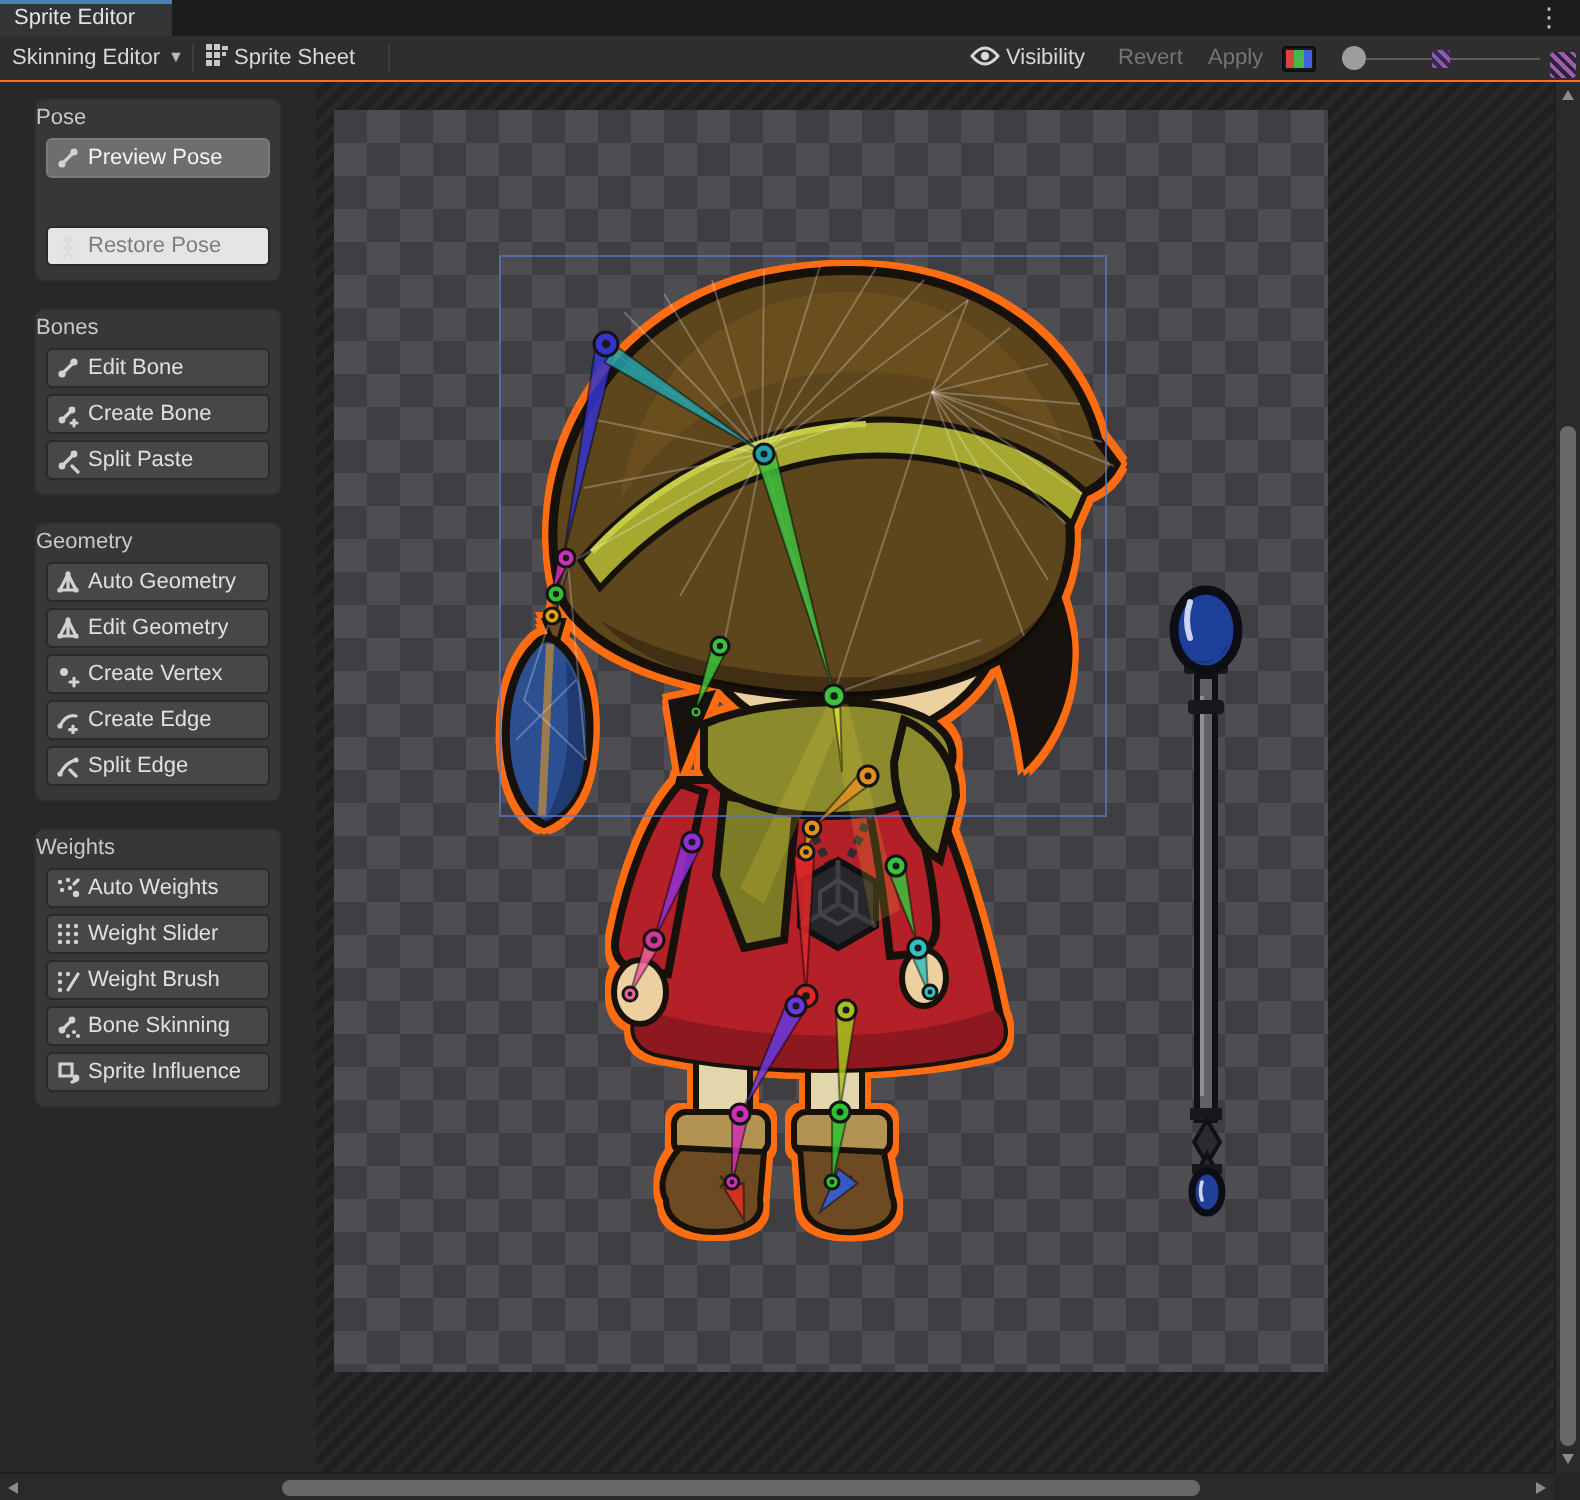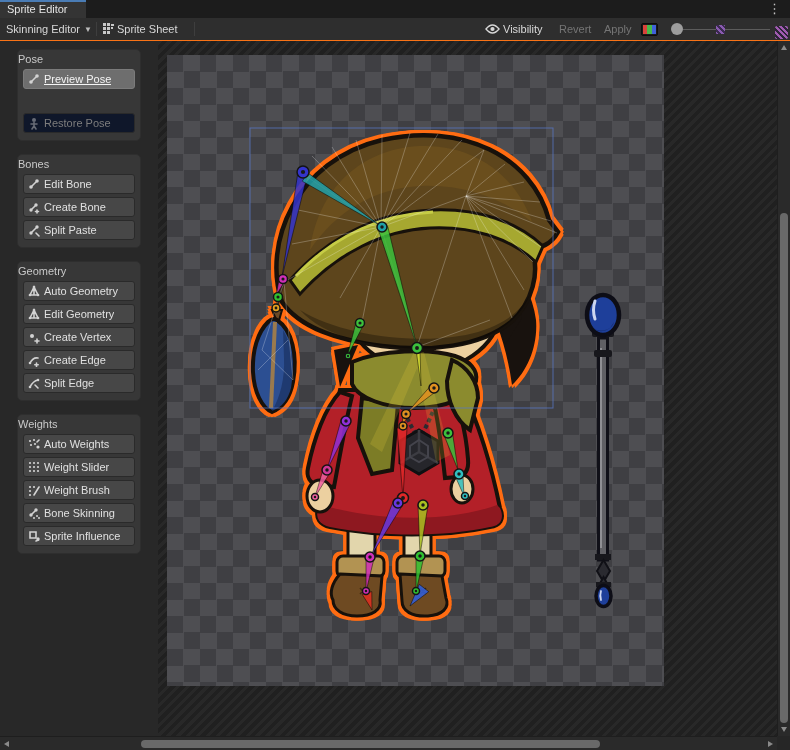--- a/index.html
+++ b/index.html
@@ -32,22 +32,22 @@
 
   
   .left-col{position:absolute;left:0;top:41px;width:158px;bottom:14px;background:#282828;
     box-sizing:border-box;padding-top:8px;z-index:3;}
   .panel{width:124px;margin:0 auto 13px;background:#373737;border:1px solid #2e2e2e;
     border-radius:5px;padding-bottom:4px;box-sizing:border-box;}
   .panel-title{text-align:left;color:#c9c9c9;padding:3px 0 4px;}
   .tool-btn{display:flex;align-items:center;gap:4px;height:20px;margin:0 5px 3px;background:#474747;
     border:1px solid #2a2a2a;border-radius:3px;padding:0 4px;color:#e0e0e0;cursor:default;box-sizing:border-box;}
   .tool-btn svg{flex:0 0 auto;}
-  .tool-btn.active{background:#6e6e6e;border-color:#7b7b7b;color:#f4f4f4;text-decoration:underline;}
-  .tool-btn.disabled{background:#0f172a;color:#7d7d7d;margin-top:24px;}
+  .tool-btn.active{background:#6e6e6e;border-color:#7b7b7b;color:#f4f4f4;}
+  .tool-btn.disabled{background:#e5e5e5;color:#7d7d7d;margin-top:24px;}
   .tool-btn.disabled svg{opacity:.45;}
   .tool-btn span{overflow:hidden;white-space:nowrap;}
 
   
   .canvas{position:absolute;left:158px;top:41px;right:13px;bottom:14px;overflow:hidden;
     background:#242424 repeating-linear-gradient(135deg,rgba(255,255,255,.02) 0 3px,rgba(0,0,0,.12) 3px 7px);}
   .checker{position:absolute;left:9px;top:14px;width:497px;height:631px;
     background-color:#3f3f43;
     background-image:conic-gradient(#4e4e52 90deg,#3f3f43 90deg 180deg,#4e4e52 180deg 270deg,#3f3f43 270deg);
     background-size:33px 33px;}

